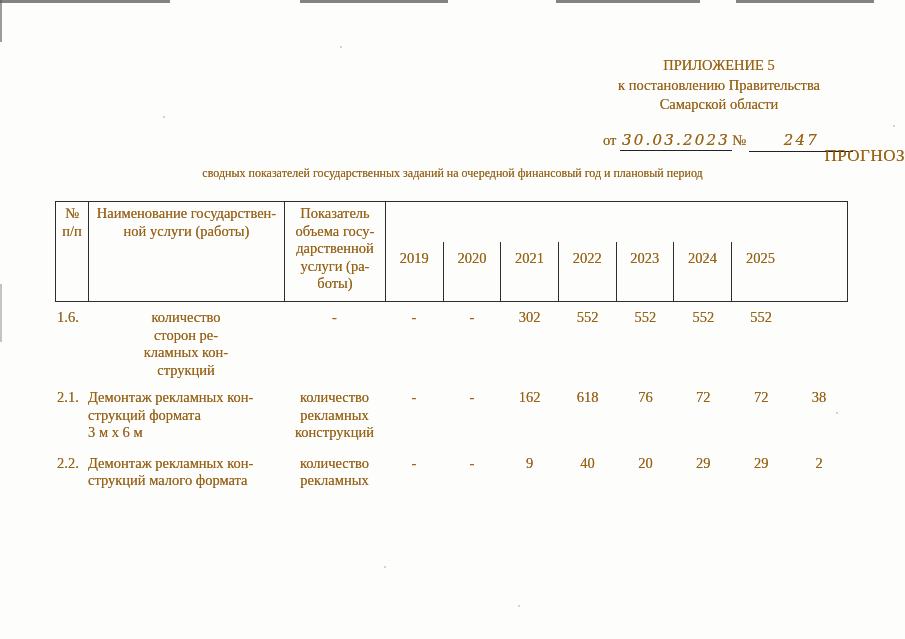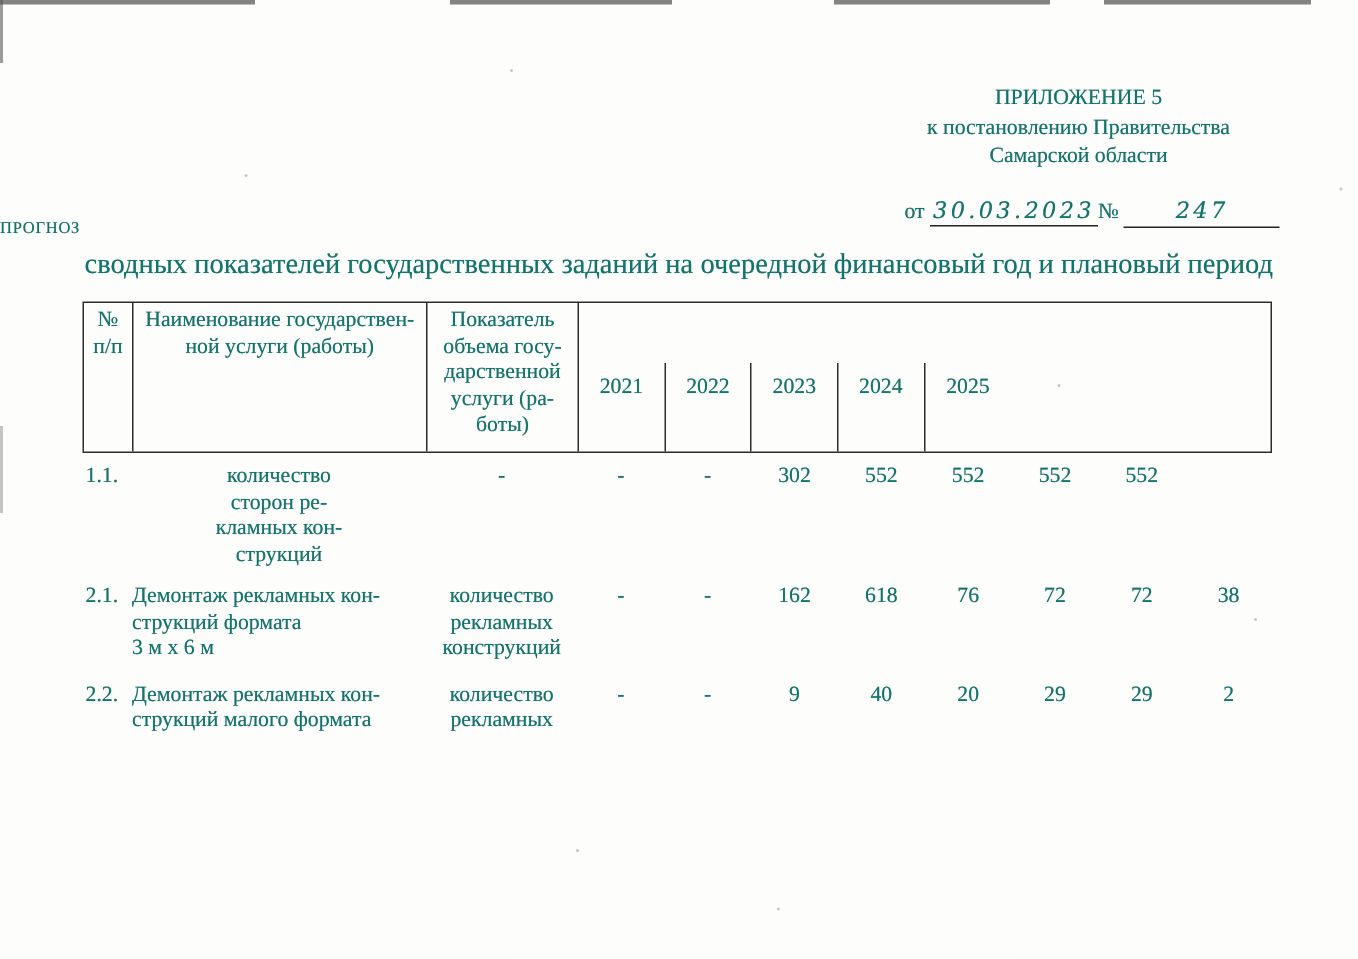--- a/index.html
+++ b/index.html
@@ -2,43 +2,43 @@
 <html><head>
 <meta charset="utf-8">
 <style>
   html,body{margin:0;padding:0;}
   .page{
     position:relative;
     width:905px;height:639px;
     background:#fdfdfc;
     overflow:hidden;
     font-family:"Liberation Serif","DejaVu Serif",serif;
-    color:#0f766e;
+    color:#a16207;
     text-shadow:0 0 .5px rgba(25,25,25,.5);
   }
   
   .edge-top{position:absolute;top:0;height:3px;background:#5a5a5a;opacity:.75;}
   .edge-left{position:absolute;left:0;width:2px;background:#5a5a5a;opacity:.6;}
   .speck{position:absolute;width:2px;height:2px;background:#444;opacity:.3;border-radius:50%;}
 
   
   .appendix{position:absolute;top:56px;left:585px;width:268px;text-align:center;
             font-size:14.5px;line-height:19.5px;}
   .appendix .dateline{text-align:left;padding-left:18px;margin-top:16px;white-space:nowrap;}
   .handwrite{font-family:"DejaVu Serif",serif;font-style:italic;letter-spacing:2.2px;
              font-size:15px;}
   .uline{border-bottom:1.2px solid #222;padding:0 2px 1px 2px;}
   .uline-num{display:inline-block;width:104px;text-align:center;border-bottom:1.2px solid #222;
              padding-bottom:1px;}
 
   
-  .doc-title{position:absolute;top:146px;left:0;width:100%;text-align:left;
-             font-size:11px;letter-spacing:.5px;}
+  .doc-title{position:absolute;top:146px;left:0;width:100%;text-align:right;
+             font-size:17px;letter-spacing:.5px;}
   .doc-subtitle{position:absolute;top:166px;left:0;width:100%;text-align:center;
-                font-size:19px;}
+                font-size:12px;}
 
   
   .tbl{position:absolute;left:55px;top:201px;width:793px;font-size:14.5px;line-height:17.5px;}
   .grid{display:grid;grid-template-columns:33px 196px 101px repeat(8,1fr);}
   .thead{grid-template-rows:40px 59px;border:1.6px solid #2d2d2d;box-sizing:border-box;}
   .hc{border-right:1.4px solid #2d2d2d;text-align:center;white-space:pre-line;padding-top:3px;}
   .hc-num{grid-row:1/3;grid-column:1;}
   .hc-name{grid-row:1/3;grid-column:2;}
   .hc-ind{grid-row:1/3;grid-column:3;}
   .hc-group{grid-row:1;grid-column:4/12;border-right:none;
@@ -93,29 +93,31 @@
     <div class="grid thead">
       <div class="hc hc-num">№
 п/п</div>
       <div class="hc hc-name">Наименование государствен-
 ной услуги (работы)</div>
       <div class="hc hc-ind">Показатель
 объема госу-
 дарственной
 услуги (ра-
 боты)</div>
+      <div class="yc">2019</div>
+      <div class="yc">2020</div>
       <div class="yc">2021</div>
       <div class="yc">2022</div>
       <div class="yc">2023</div>
       <div class="yc">2024</div>
       <div class="yc">2025</div>
     </div>
 
     <div class="grid trow mt1">
-      <div class="c-num">1.1.</div>
+      <div class="c-num">1.6.</div>
       <div class="c-ind">количество
 сторон ре-
 кламных кон-
 струкций</div>
       <div class="c-val">-</div>
       <div class="c-val">-</div>
       <div class="c-val">-</div>
       <div class="c-val">302</div>
       <div class="c-val">552</div>
       <div class="c-val">552</div>

